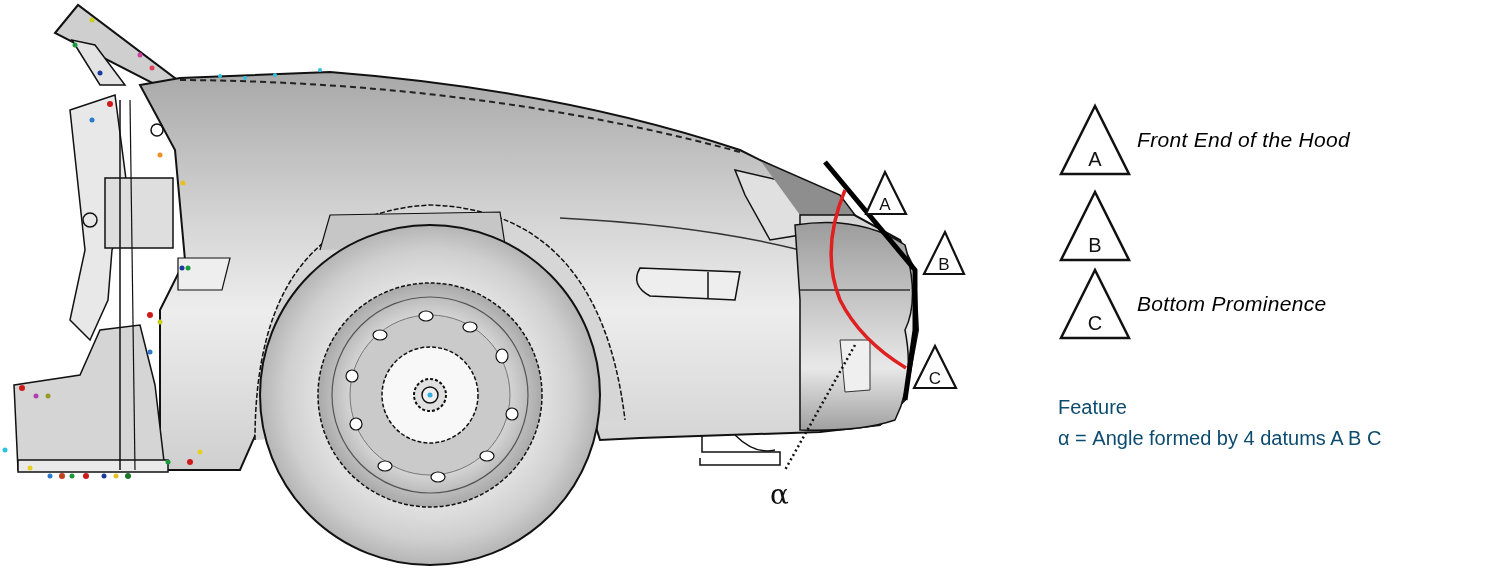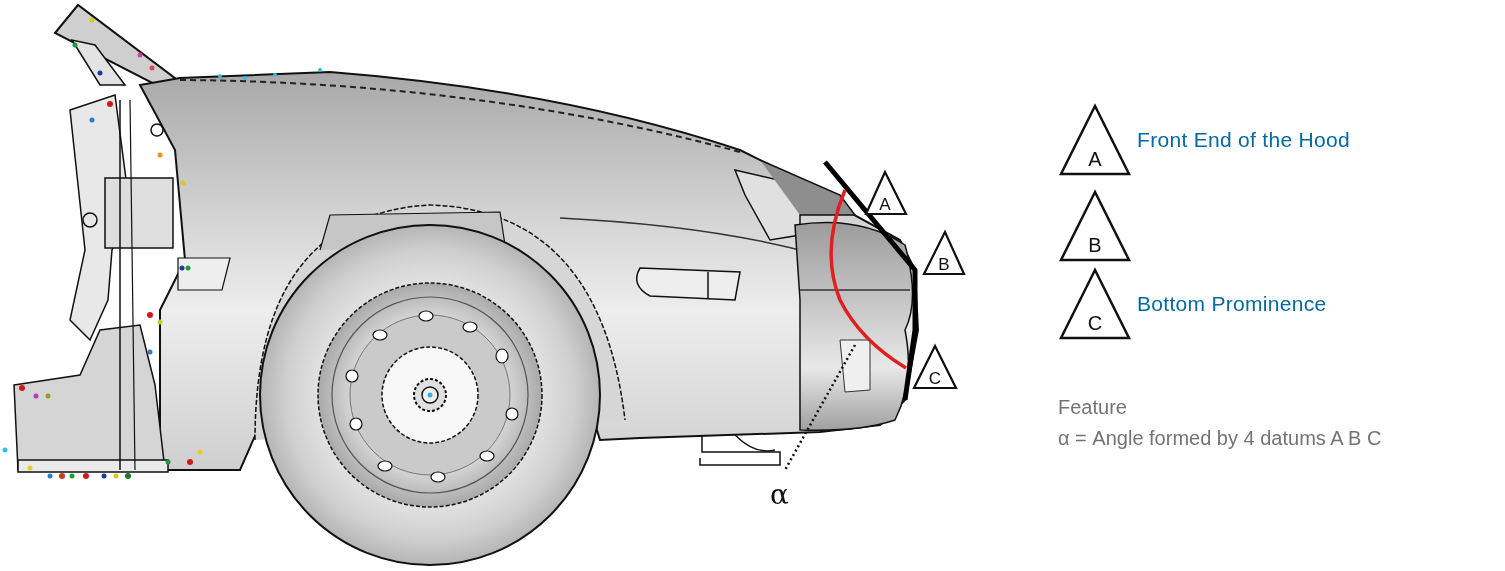--- a/index.html
+++ b/index.html
@@ -2,22 +2,22 @@
 <html><head>
 <meta charset="utf-8">
 <style>
   html, body { margin:0; padding:0; background:#ffffff; }
   body { width:1505px; height:571px; position:relative; overflow:hidden;
          font-family:"Liberation Sans", sans-serif; }
   #stage { position:absolute; left:0; top:0; width:1505px; height:571px; }
   .legend { position:absolute; left:1055px; top:100px; width:450px; }
   .legend-row { position:absolute; left:0; height:80px; display:flex; align-items:center; }
   .legend-row svg { width:80px; height:76px; flex:0 0 auto; }
-  .legend-label { font-size:21px; color:#0369a1; margin-left:2px; letter-spacing:0.3px; white-space:nowrap; }
-  .feature { position:absolute; left:1058px; top:392px; font-size:20px; color:#737373; line-height:31px; white-space:nowrap; }
+  .legend-label { font-size:21px; color:#000000; margin-left:2px; letter-spacing:0.3px; white-space:nowrap;font-style:italic; }
+  .feature { position:absolute; left:1058px; top:392px; font-size:20px; color:#0c4a6e; line-height:31px; white-space:nowrap; }
   .alpha-label { position:absolute; left:770px; top:478px; font-family:"DejaVu Serif", serif; font-size:28px; color:#111; }
 </style>
 </head>
 <body>
 
 <div id="stage">
   <svg width="1505" height="571" viewBox="0 0 1505 571">
     <defs>
       <linearGradient id="gBody" x1="0" y1="0" x2="0" y2="1">
         <stop offset="0" stop-color="#a8a8a8"></stop>

